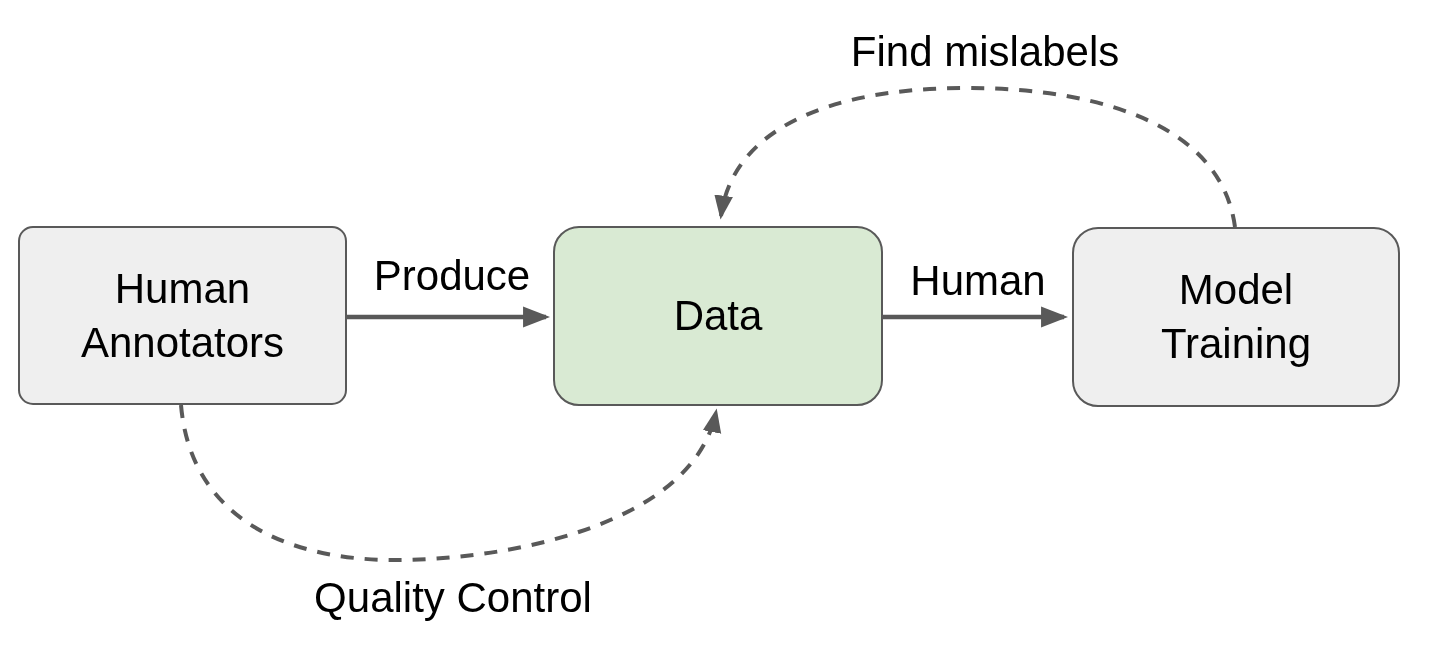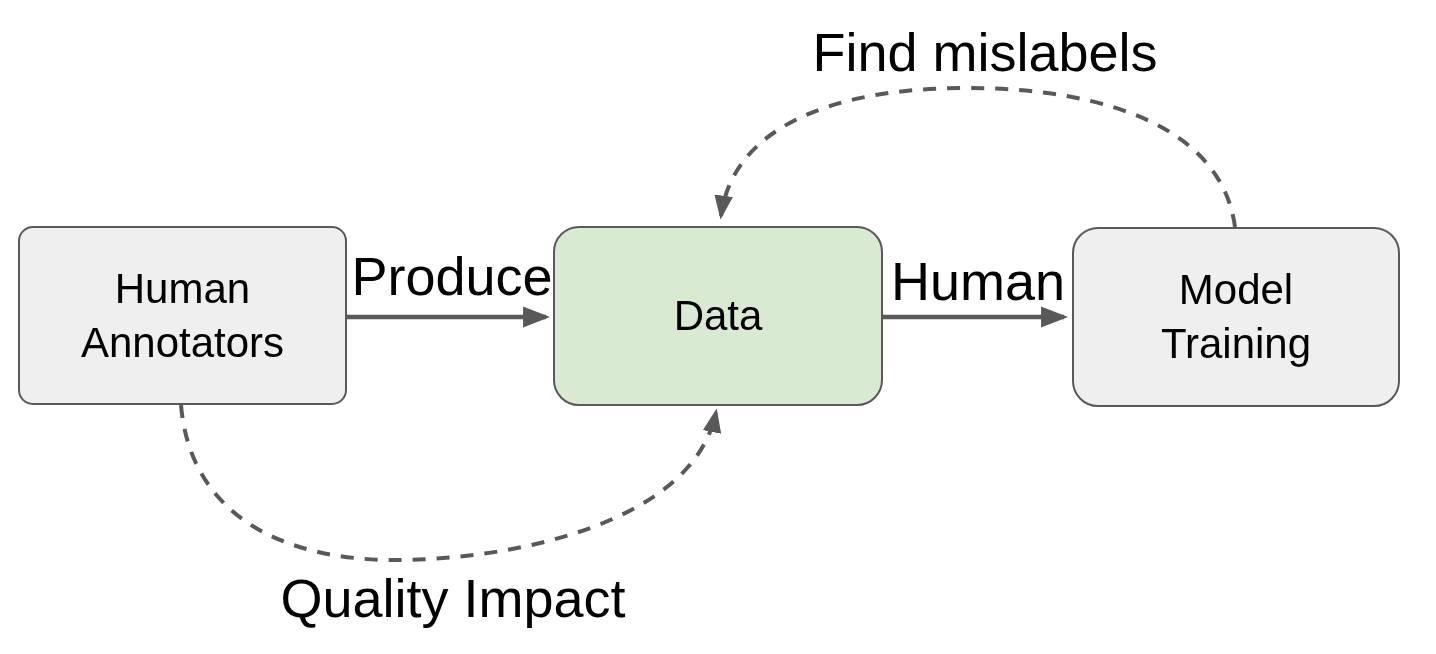--- a/index.html
+++ b/index.html
@@ -31,21 +31,21 @@
     color: #000000;
     text-align: center;
     white-space: pre-line;
   }
   .node-human   { left: 18px;   top: 226px; width: 329px; height: 179px; background: #efefef; }
   .node-data    { left: 553px;  top: 226px; width: 330px; height: 180px; background: #d9ead3; justify-content: center; }
   .node-model   { left: 1072px; top: 227px; width: 328px; height: 180px; background: #efefef; }
   .edge-label {
     position: absolute;
     transform: translate(-50%, -50%);
-    font-size: 54px;
+    font-size: 42px;
     color: #000000;
     white-space: nowrap;
   }
   .label-produce        { left: 452px;  top: 276px; }
   .label-impact         { left: 978px;  top: 281px; }
   .label-find-mislabels { left: 985px;  top: 52px;  }
   .label-quality        { left: 453px;  top: 598px; }
   path.edge-solid {
     fill: none;
     stroke-width: 4.5;
@@ -90,15 +90,15 @@
     <span class="node-label">Model
 Training</span>
   </div>
 
   <div class="edge-label label-produce">Produce</div>
 
   <div class="edge-label label-impact">Human</div>
 
   <div class="edge-label label-find-mislabels">Find mislabels</div>
 
-  <div class="edge-label label-quality">Quality Impact</div>
+  <div class="edge-label label-quality">Quality Control</div>
 
 </div>
 
 </body></html>

